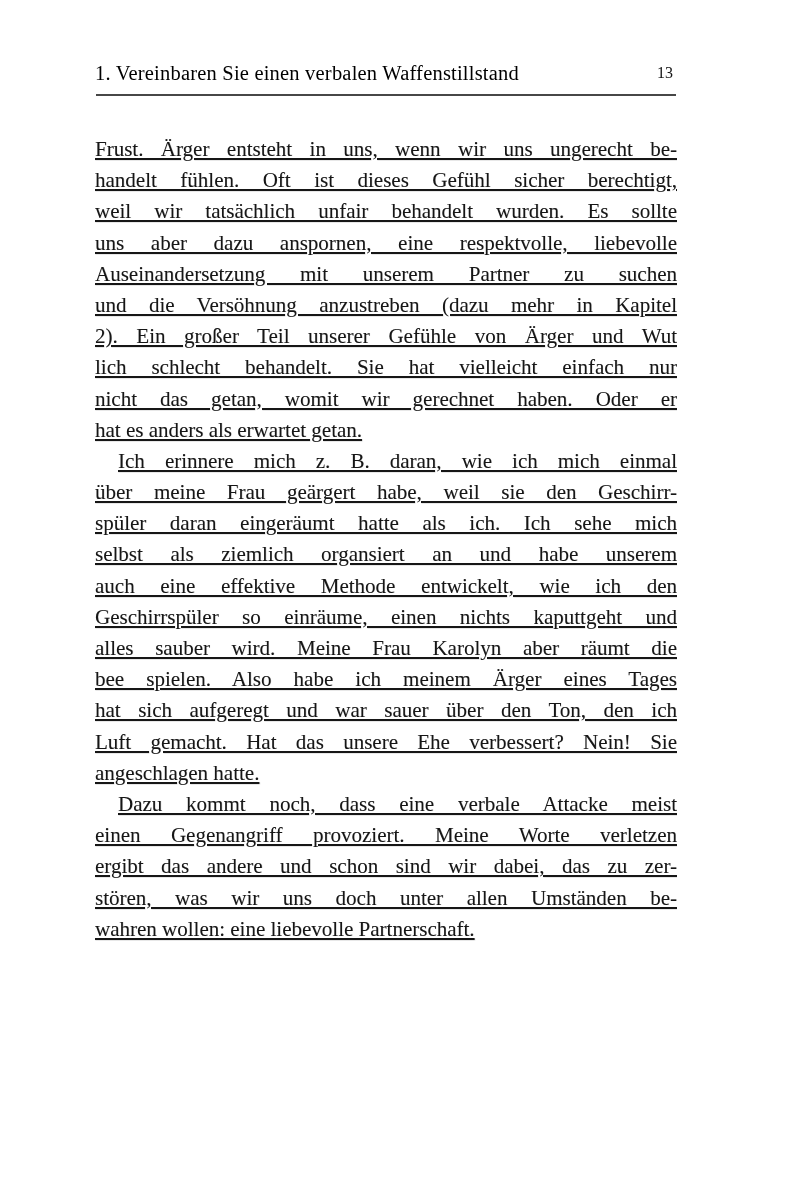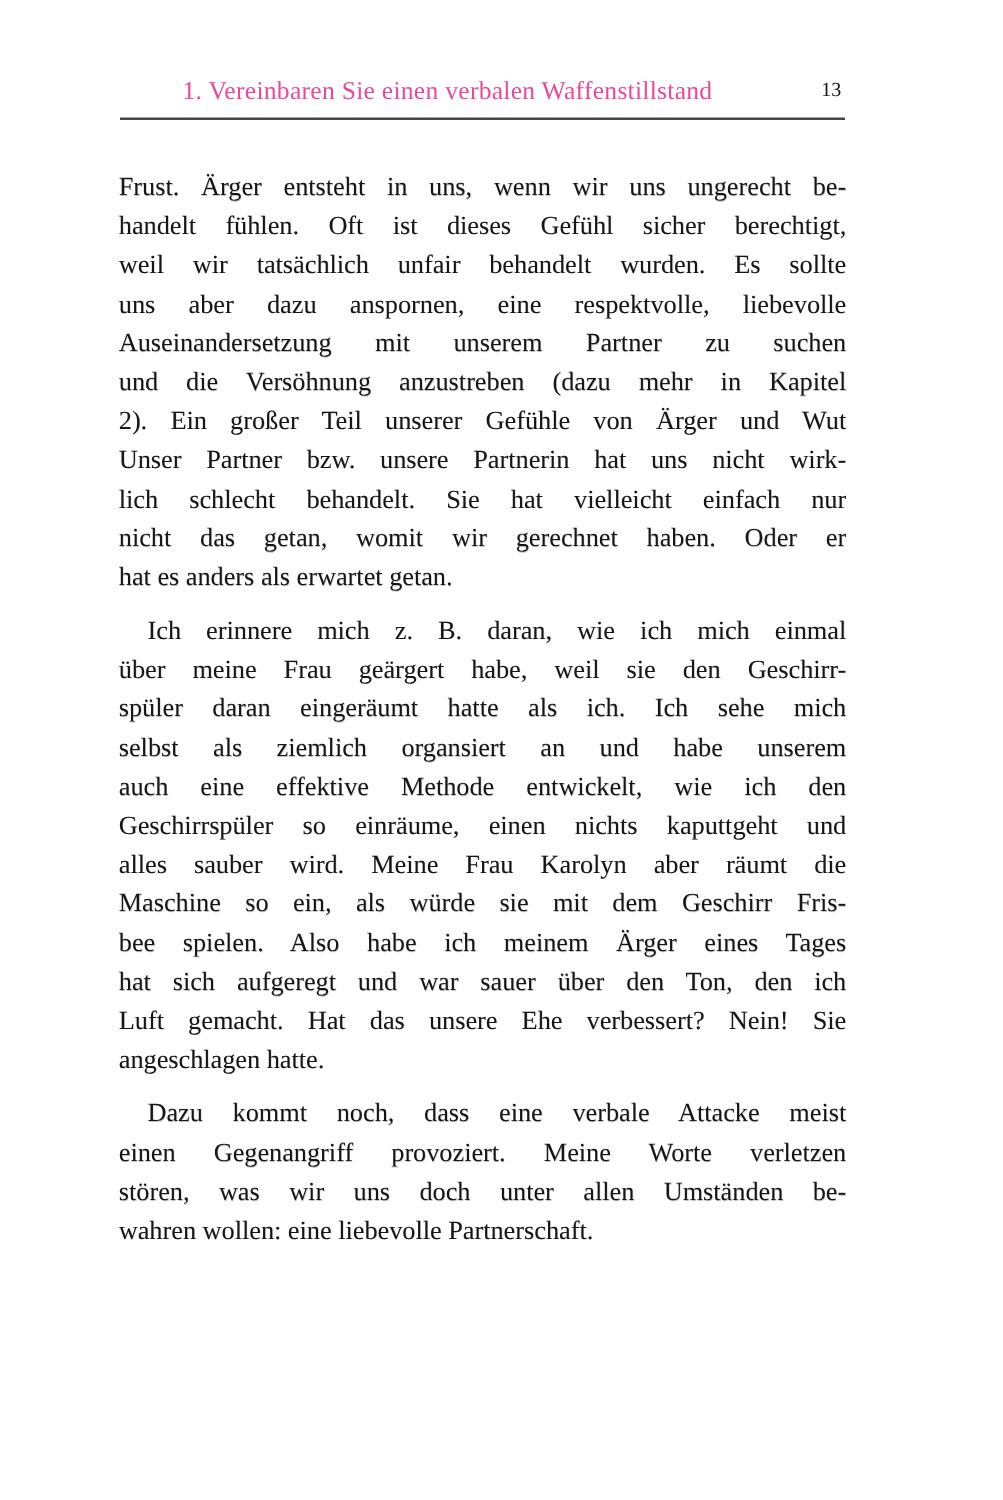--- a/index.html
+++ b/index.html
@@ -22,26 +22,26 @@
     left: 95px;
     top: 58px;
     width: 582px;
     height: 32px;
   }
   .header-title {
     position: absolute;
     left: 0;
     right: 56px;
     top: 0;
-    text-align: center;
+    text-align: left;
     font-size: 20.5px;
     line-height: 30px;
     letter-spacing: 0.2px;
     white-space: nowrap;
-    color: #ec4899;
+    color: #000000;
   }
   .header-pagenum {
     position: absolute;
     right: 4px;
     top: 0;
     font-size: 16px;
     line-height: 30px;
     color: #141414;
   }
   .rule {
@@ -54,37 +54,37 @@
   }
   
   .body-text {
     position: absolute;
     left: 95px;
     top: 134px;
     width: 582px;
     font-size: 21px;
     color: #161616;
     text-shadow: 0.4px 0.4px 0.5px rgba(40,40,40,0.28);
+    text-decoration: underline;
   }
   .line {
     height: 31.2px;
     line-height: 31.2px;
     overflow: hidden;
   }
   .line.j {
     text-align: justify;
     text-align-last: justify;
   }
   .line.last {
     text-align: center;
     text-align-last: left;
   }
   .line.indent {
     text-indent: 23px;
-    margin-top: 12px;
   }
 </style>
 </head>
 <body>
 
 <div class="page">
 
   <div class="header">
     <div class="header-title">1. Vereinbaren Sie einen verbalen Waffenstillstand</div>
     <div class="header-pagenum">13</div>
@@ -93,35 +93,34 @@
   <div class="rule"></div>
 
   <div class="body-text">
       <div class="line j">Frust. Ärger entsteht in uns, wenn wir uns ungerecht be-</div>
       <div class="line j">handelt fühlen. Oft ist dieses Gefühl sicher berechtigt,</div>
       <div class="line j">weil wir tatsächlich unfair behandelt wurden. Es sollte</div>
       <div class="line j">uns aber dazu anspornen, eine respektvolle, liebevolle</div>
       <div class="line j">Auseinandersetzung mit unserem Partner zu suchen</div>
       <div class="line j">und die Versöhnung anzustreben (dazu mehr in Kapitel</div>
       <div class="line j">2). Ein großer Teil unserer Gefühle von Ärger und Wut</div>
-      <div class="line j">Unser Partner bzw. unsere Partnerin hat uns nicht wirk-</div>
       <div class="line j">lich schlecht behandelt. Sie hat vielleicht einfach nur</div>
       <div class="line j">nicht das getan, womit wir gerechnet haben. Oder er</div>
       <div class="line last">hat es anders als erwartet getan.</div>
       <div class="line j indent">Ich erinnere mich z. B. daran, wie ich mich einmal</div>
       <div class="line j">über meine Frau geärgert habe, weil sie den Geschirr-</div>
       <div class="line j">spüler daran eingeräumt hatte als ich. Ich sehe mich</div>
       <div class="line j">selbst als ziemlich organsiert an und habe unserem</div>
       <div class="line j">auch eine effektive Methode entwickelt, wie ich den</div>
       <div class="line j">Geschirrspüler so einräume, einen nichts kaputtgeht und</div>
       <div class="line j">alles sauber wird. Meine Frau Karolyn aber räumt die</div>
-      <div class="line j">Maschine so ein, als würde sie mit dem Geschirr Fris-</div>
       <div class="line j">bee spielen. Also habe ich meinem Ärger eines Tages</div>
       <div class="line j">hat sich aufgeregt und war sauer über den Ton, den ich</div>
       <div class="line j">Luft gemacht. Hat das unsere Ehe verbessert? Nein! Sie</div>
       <div class="line last">angeschlagen hatte.</div>
       <div class="line j indent">Dazu kommt noch, dass eine verbale Attacke meist</div>
       <div class="line j">einen Gegenangriff provoziert. Meine Worte verletzen</div>
+      <div class="line j">ergibt das andere und schon sind wir dabei, das zu zer-</div>
       <div class="line j">stören, was wir uns doch unter allen Umständen be-</div>
       <div class="line last">wahren wollen: eine liebevolle Partnerschaft.</div>
     </div>
 
 </div>
 
 </body></html>

